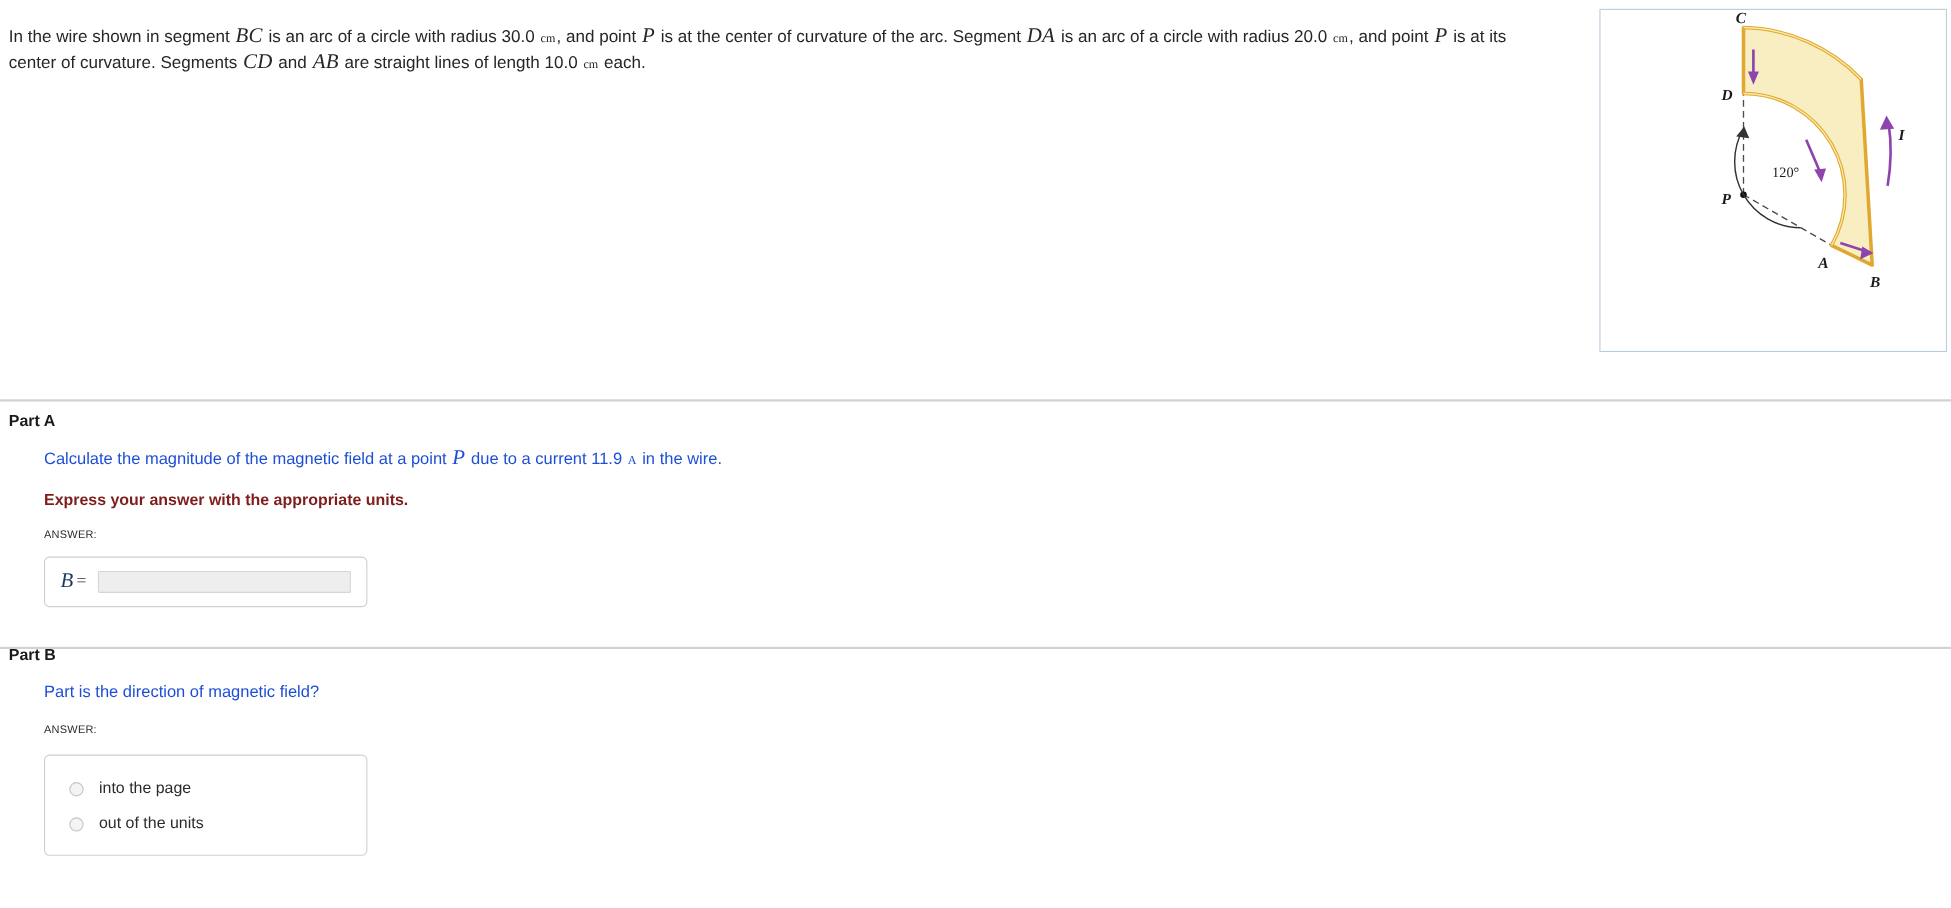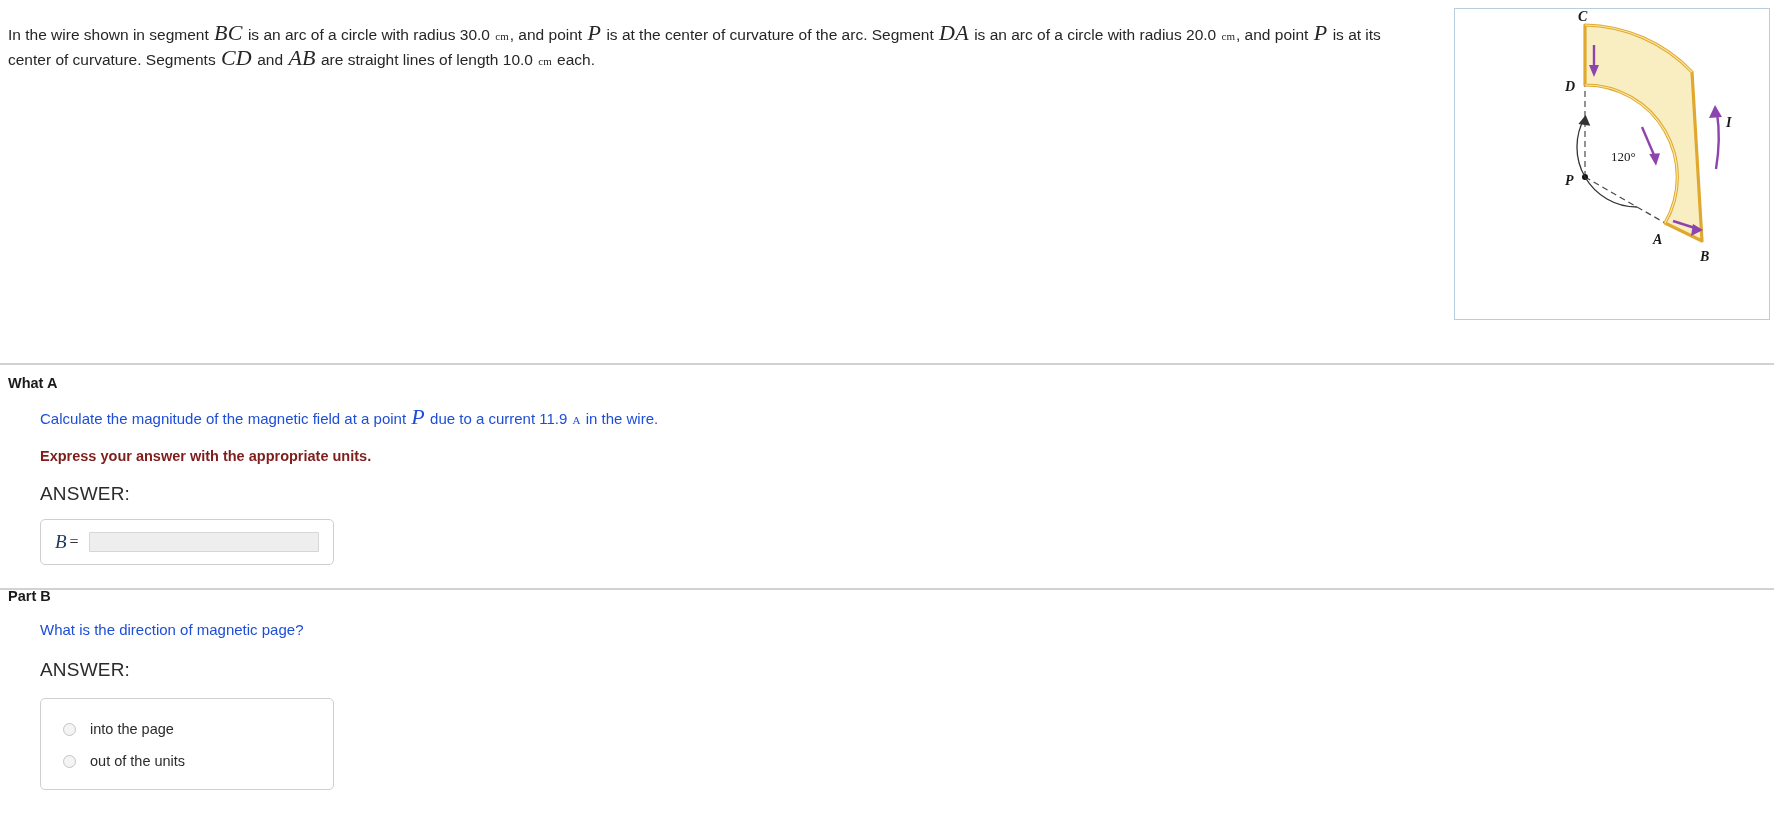--- a/index.html
+++ b/index.html
@@ -31,21 +31,21 @@
     top: 6px;
     width: 1400px;
     font-size: 15.5px;
     line-height: 21px;
     color: #262626;
     text-align: left;
   }
   .mvar {
     font-family: "Liberation Serif", serif;
     font-style: italic;
-    font-size: 22px;
+    font-size: 19px;
     letter-spacing: 0.2px;
     padding: 0 1px;
   }
   .munit {
     font-family: "Liberation Serif", serif;
     font-style: normal;
     font-size: 11px;
     padding: 0 1px;
   }
 
@@ -96,21 +96,21 @@
     color: #1d4ed8;
     margin-bottom: 18px;
   }
   .instruction {
     font-size: 14.5px;
     font-weight: bold;
     color: #7f1d1d;
     margin-bottom: 18px;
   }
   .answer-label {
-    font-size: 19px;
+    font-size: 10px;
     color: #2b2b2b;
     letter-spacing: 0.2px;
     margin-bottom: 14px;
   }
 
   
   .answer-box {
     border: 1px solid #cfcfcf;
     border-radius: 5px;
     background: #ffffff;
@@ -229,40 +229,40 @@
         <text x="271" y="118" font-size="14">I</text>
       </g>
       <text x="156" y="152" font-size="13" font-family="Liberation Serif, serif" fill="#1a1a1a">120°</text>
     </svg>
   </div>
 </div>
 
 <div class="divider" id="divider-a"></div>
 
 <section class="part" id="part-a">
-  <div class="part-title">What A</div>
+  <div class="part-title">Part A</div>
   <div class="part-body">
     <p class="prompt" id="prompt-a">Calculate the magnitude of the magnetic field at a point <span class="mvar">P</span> due to a current 11.9 <span class="munit">A</span> in the wire.</p>
     <p class="instruction">Express your answer with the appropriate units.</p>
     <p class="answer-label">ANSWER:</p>
 
     <div class="answer-box" id="answer-box-a">
       <span class="eq-label">B</span>
       <span class="eq-sign">=</span>
       <div class="answer-input"></div>
     </div>
   </div>
 </section>
 
 <div class="divider" id="divider-b"></div>
 
 <section class="part" id="part-b">
   <div class="part-title">Part B</div>
   <div class="part-body">
-    <p class="prompt" id="prompt-b">What is the direction of magnetic page?</p>
+    <p class="prompt" id="prompt-b">Part is the direction of magnetic field?</p>
     <p class="answer-label">ANSWER:</p>
 
     <div class="answer-box" id="answer-box-b">
       <div class="radio-row">
         <span class="radio-mark"></span>
         <span class="radio-text">into the page</span>
       </div>
       <div class="radio-row">
         <span class="radio-mark"></span>
         <span class="radio-text">out of the units</span>

